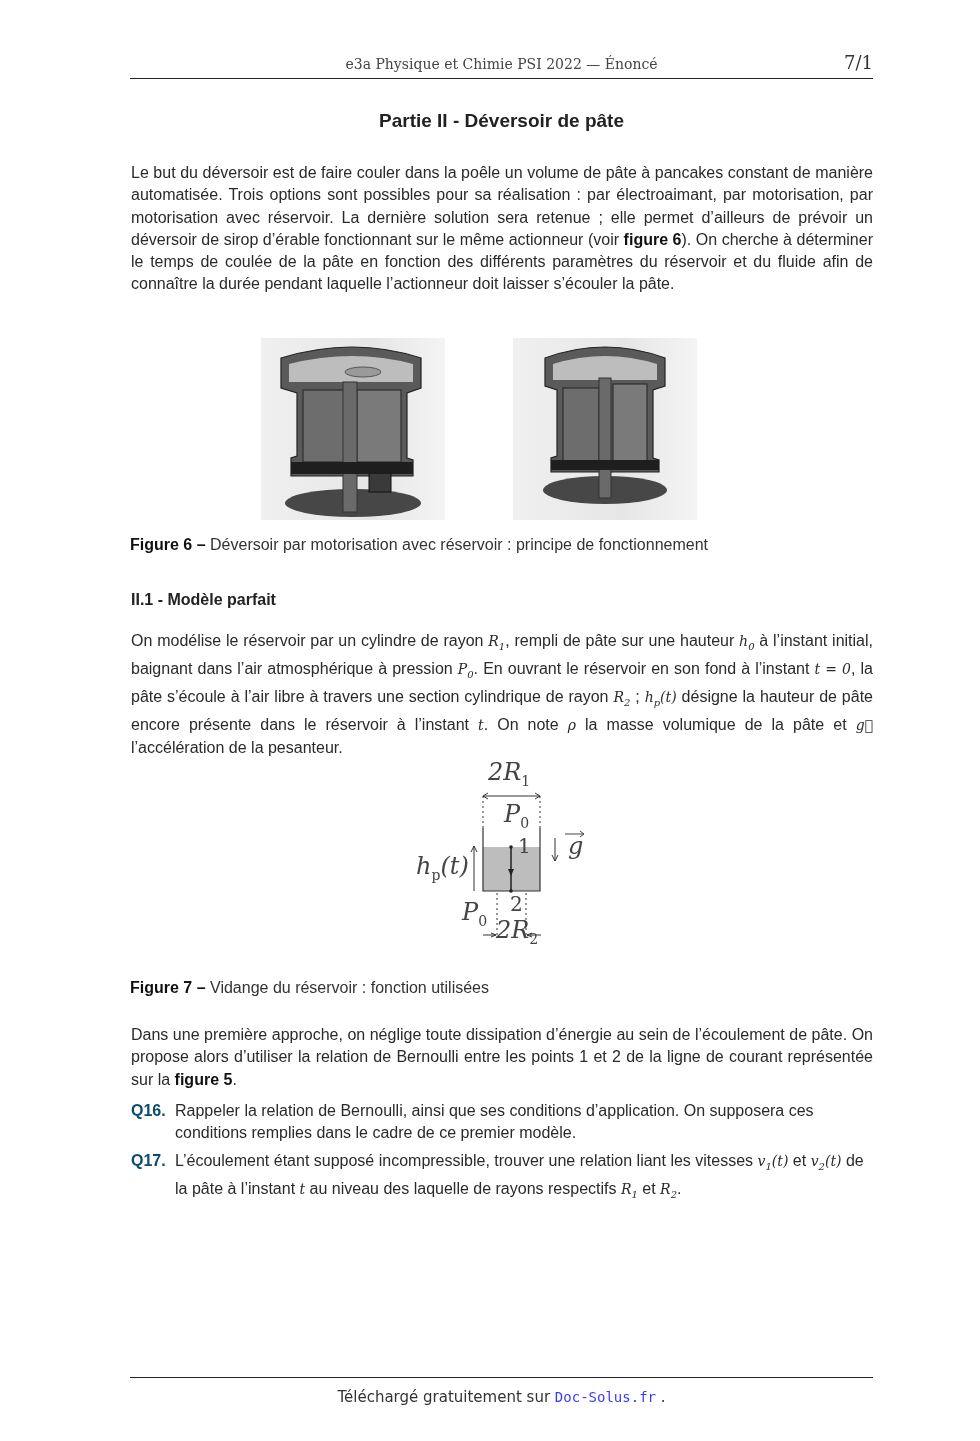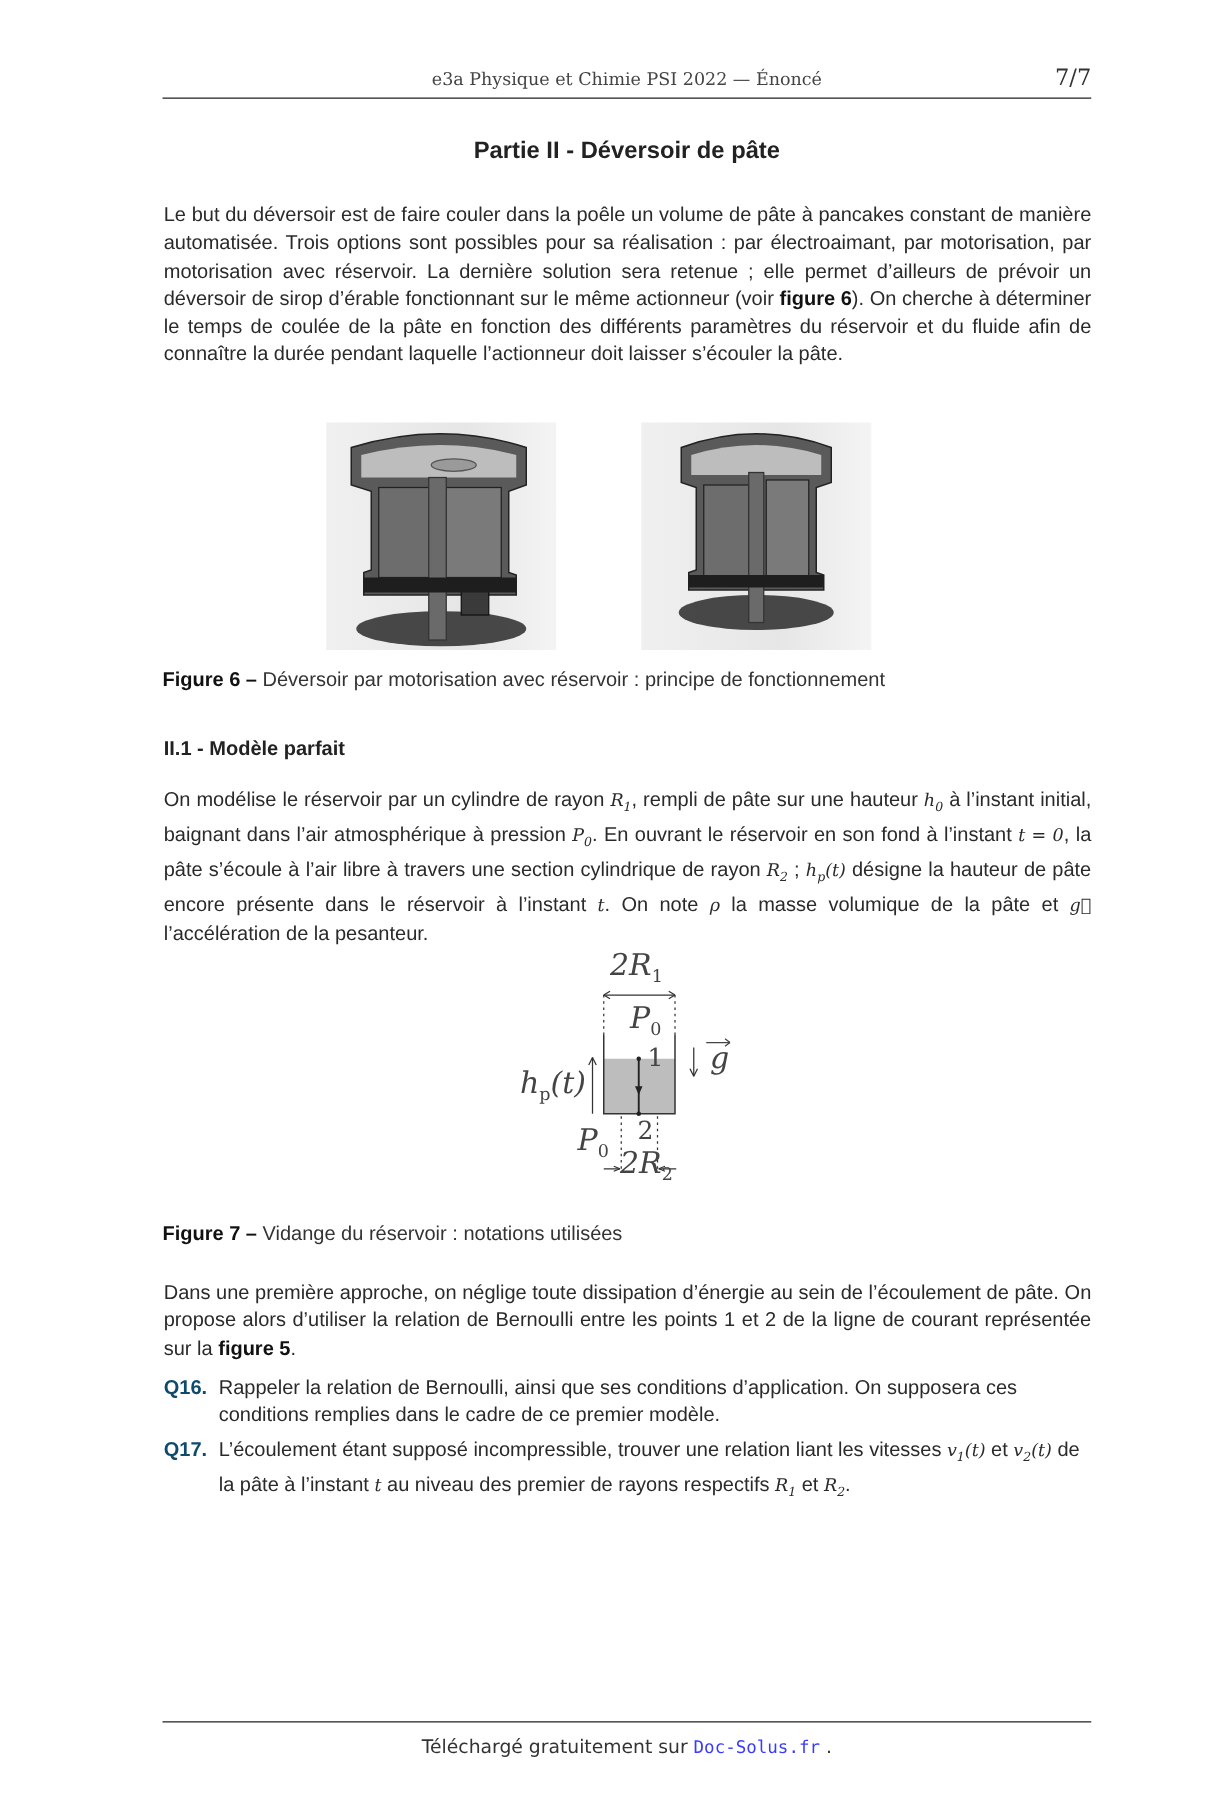--- a/index.html
+++ b/index.html
@@ -36,21 +36,21 @@
   .footer { position: absolute; left: 130px; width: 743px; top: 1388px; text-align: center; font-family: "DejaVu Sans", sans-serif; font-size: 15px; color: #333; }
   .footer a { font-family: "DejaVu Sans Mono", monospace; color: #3a3aff; text-decoration: none; font-size: 14px; }
 </style>
 </head>
 <body>
 
 <div class="page">
 
   <div class="header">
     <div class="header-title">e3a Physique et Chimie PSI 2022 — Énoncé</div>
-    <div class="header-page">7/7</div>
+    <div class="header-page">7/1</div>
   </div>
 
   <div class="part-title">Partie II -  Déversoir de pâte</div>
 
   <div class="para" style="top:162px;"><span>Le but du déversoir est de faire couler dans la poêle un volume de pâte à pancakes constant de manière automatisée. Trois options sont possibles pour sa réalisation : par électroaimant, par motorisation, par motorisation avec réservoir. La dernière solution sera retenue ; elle permet d’ailleurs de prévoir un déversoir de sirop d’érable fonctionnant sur le même actionneur (voir </span><b>figure 6</b><span>). On cherche à déterminer le temps de coulée de la pâte en fonction des différents paramètres du réservoir et du fluide afin de connaître la durée pendant laquelle l’actionneur doit laisser s’écouler la pâte.</span></div>
 
   <div class="fig6">
     <div class="render" style="left:0;width:184px;height:182px;">
       <svg width="184" height="182" viewBox="0 0 184 182">
         <ellipse cx="92" cy="165" rx="68" ry="14" fill="#2a2a2a" opacity="0.85"></ellipse>
@@ -119,30 +119,30 @@
     <div class="lbl" style="left:78px;top:0px;font-size:24px;"><span>2R</span><sub style="font-size:14px;font-style:normal;">1</sub></div>
     <div class="lbl" style="left:94px;top:42px;font-size:24px;"><span>P</span><sub style="font-size:14px;font-style:normal;">0</sub></div>
     <div class="lbl" style="left:108px;top:76px;font-size:20px;font-style:normal;">1</div>
     <div class="lbl" style="left:158px;top:74px;font-size:24px;">g</div>
     <div class="lbl" style="left:6px;top:94px;font-size:24px;"><span>h</span><sub style="font-size:14px;font-style:normal;">p</sub><span>(t)</span></div>
     <div class="lbl" style="left:100px;top:134px;font-size:20px;font-style:normal;">2</div>
     <div class="lbl" style="left:52px;top:140px;font-size:24px;"><span>P</span><sub style="font-size:14px;font-style:normal;">0</sub></div>
     <div class="lbl" style="left:86px;top:158px;font-size:24px;"><span>2R</span><sub style="font-size:14px;font-style:normal;">2</sub></div>
   </div>
 
-  <div class="caption" style="top:979px;"><b>Figure 7 –</b><span> Vidange du réservoir : notations utilisées</span></div>
+  <div class="caption" style="top:979px;"><b>Figure 7 –</b><span> Vidange du réservoir : fonction utilisées</span></div>
 
   <div class="para" style="top:1024px;"><span>Dans une première approche, on néglige toute dissipation d’énergie au sein de l’écoulement de pâte. On propose alors d’utiliser la relation de Bernoulli entre les points 1 et 2 de la ligne de courant représentée sur la </span><b>figure 5</b><span>.</span></div>
 
   <div class="question" style="top:1100px;">
     <span class="qnum">Q16.</span>
     <span class="qtext">Rappeler la relation de Bernoulli, ainsi que ses conditions d’application. On supposera ces conditions remplies dans le cadre de ce premier modèle.</span>
   </div>
 
   <div class="question math" style="top:1150px;">
     <span class="qnum">Q17.</span>
-    <span class="qtext"><span>L’écoulement étant supposé incompressible, trouver une relation liant les vitesses </span><i>v<sub>1</sub>(t)</i><span> et </span><i>v<sub>2</sub>(t)</i><span> de la pâte à l’instant </span><i>t</i><span> au niveau des premier de rayons respectifs </span><i>R<sub>1</sub></i><span> et </span><i>R<sub>2</sub></i><span>.</span></span>
+    <span class="qtext"><span>L’écoulement étant supposé incompressible, trouver une relation liant les vitesses </span><i>v<sub>1</sub>(t)</i><span> et </span><i>v<sub>2</sub>(t)</i><span> de la pâte à l’instant </span><i>t</i><span> au niveau des laquelle de rayons respectifs </span><i>R<sub>1</sub></i><span> et </span><i>R<sub>2</sub></i><span>.</span></span>
   </div>
 
   <div class="footer-rule"></div>
   <div class="footer"><span>Téléchargé gratuitement sur </span><a>Doc-Solus.fr</a><span> .</span></div>
 
 </div>
 
 </body></html>

